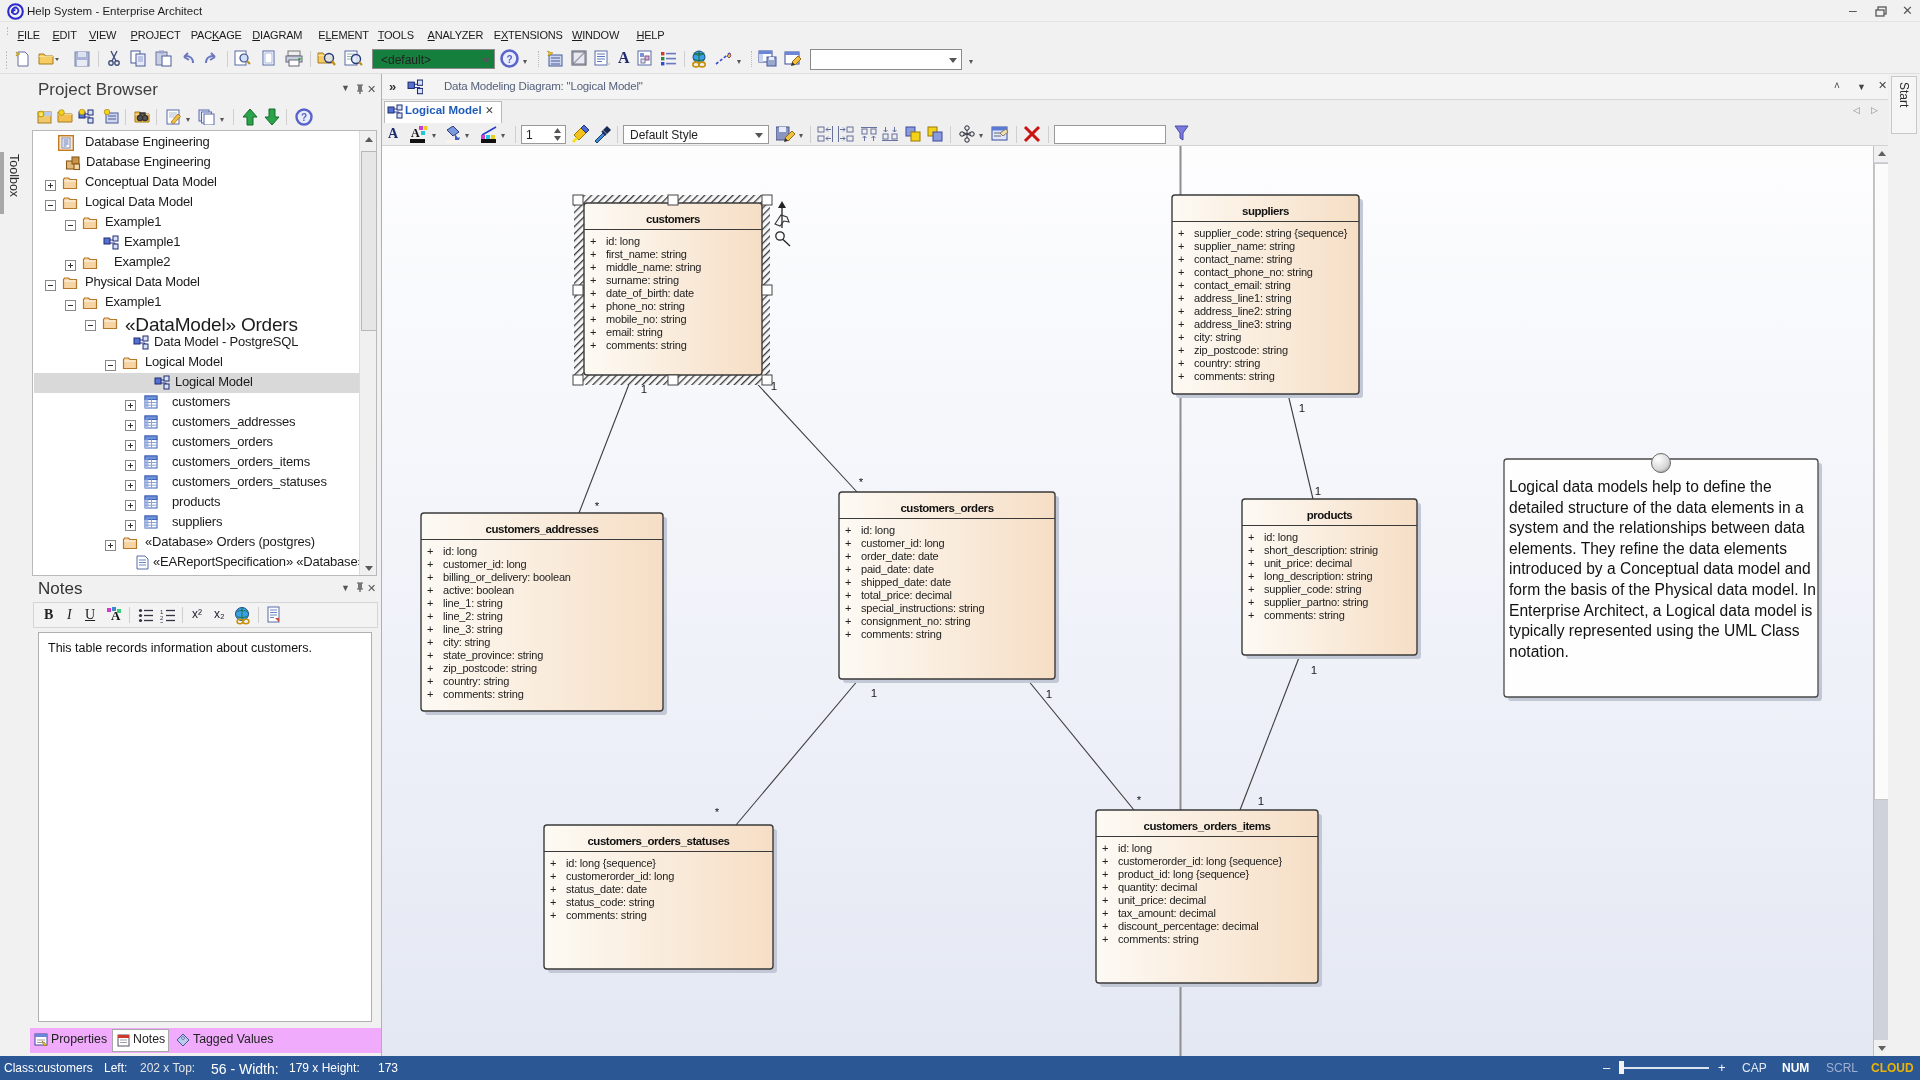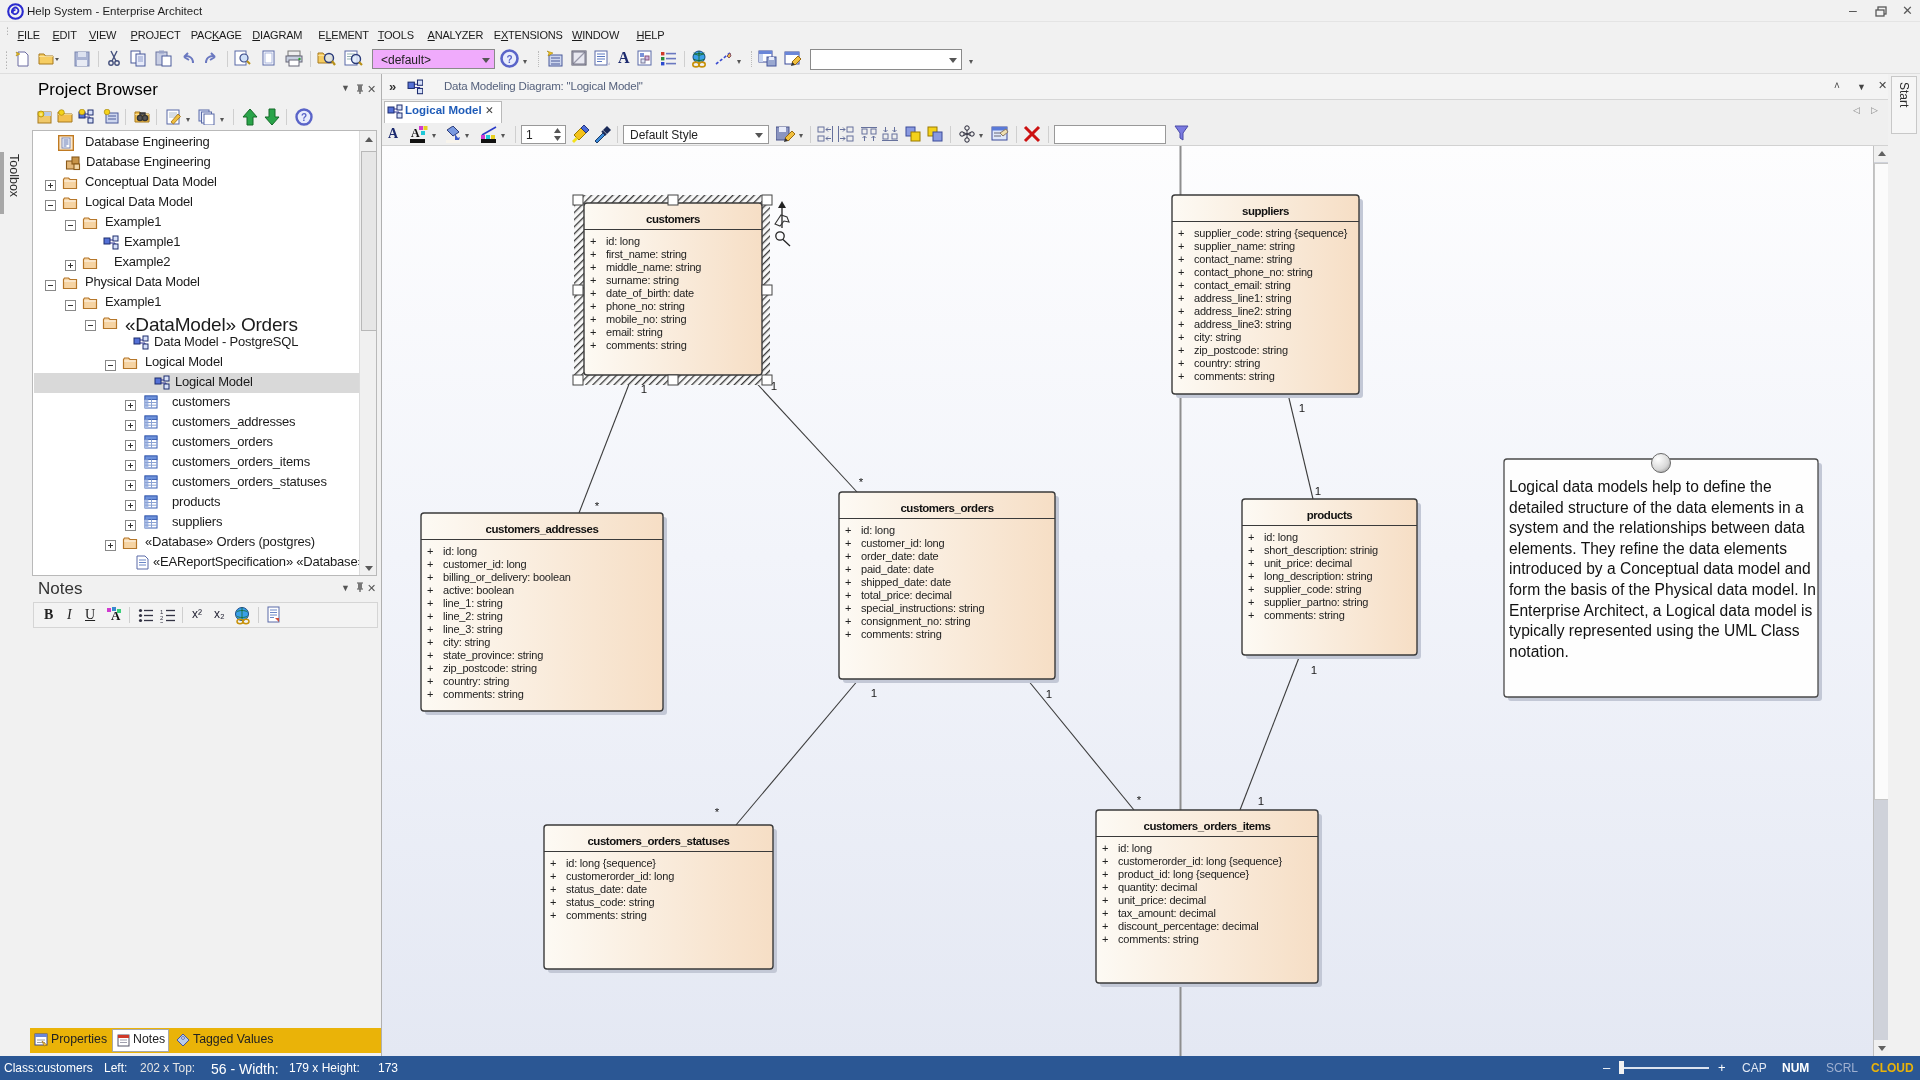--- a/index.html
+++ b/index.html
@@ -97,21 +97,21 @@
       <path d="M1 6 L15 6 L15 5 L1 5 Z" fill="#fce9b0" opacity="0.7"></path>
       <circle cx="12" cy="8" r="4.5" fill="#dce8fa" fill-opacity="0.8" stroke="#2a3a78" stroke-width="1.4"></circle>
       <path d="M15 11 L18 15" stroke="#b89018" stroke-width="2.2"></path>
     </svg>
 <svg style="position:absolute;left:344px;top:4px" width="19" height="17" viewBox="0 0 19 17">
       <rect x="1" y="1" width="12" height="14" fill="#fff" stroke="#5a6aa8"></rect>
       <path d="M3 4 H11 M3 6.5 H11 M3 9 H8" stroke="#8aa" stroke-width="0.9"></path>
       <circle cx="12" cy="9" r="4.5" fill="#dce8fa" fill-opacity="0.8" stroke="#2a3a78" stroke-width="1.4"></circle>
       <path d="M15 12 L18 15" stroke="#b89018" stroke-width="2.2"></path>
     </svg>
-<div class="abs" style="left:372px;top:3px;width:123px;height:20px;background:#f0abfc;border:1px solid #8a8a8a">
+<div class="abs" style="left:372px;top:3px;width:123px;height:20px;background:#15803d;border:1px solid #8a8a8a">
       <div class="txt" style="left:8px;top:3px;font-size:12px;color:#222">&lt;default&gt;</div>
       <svg style="position:absolute;right:4px;top:8px" width="8" height="5">
         <path d="M0 0 L8 0 L4 5 Z" fill="#555"></path>
       </svg>
     </div>
 <svg style="position:absolute;left:500px;top:3px" width="19" height="19" viewBox="0 0 19 19">
       <circle cx="9.5" cy="9.5" r="8" fill="#e8ecfc" stroke="#5a64c8" stroke-width="2.6"></circle>
       <text x="9.5" y="13.5" font-size="10" font-weight="bold" fill="#5a64c8" text-anchor="middle" font-family="Liberation Sans">?</text>
     </svg>
 <div class="txt" style="left:523px;top:11px;font-size:8px;color:#555">▾</div>
@@ -177,21 +177,21 @@
         <path d="M0 0 L8 0 L4 5 Z" fill="#555"></path>
       </svg>
     </div>
 <div class="txt" style="left:969px;top:11px;font-size:8px;color:#555">▾</div>
 </div>
 <div class="abs" style="left:0;top:74px;width:30px;height:982px;background:#f1f1f1">
 <div class="abs" style="left:0;top:78px;width:4px;height:62px;background:#a8a8a8"></div>
 <div class="txt" style="left:7px;top:80px;font-size:12.5px;color:#2a2a2a;writing-mode:vertical-rl">Toolbox</div>
 </div>
 <div class="abs" style="left:30px;top:74px;width:351px;height:502px;background:#f1f1f1">
-<div class="txt" style="left:8px;top:6px;font-size:17px;color:#000000">Project Browser</div>
+<div class="txt" style="left:8px;top:6px;font-size:17px;color:#404040">Project Browser</div>
 <div class="txt" style="left:311px;top:9px;font-size:9px;color:#555">▼</div>
 <svg style="position:absolute;left:325px;top:10px" width="10" height="11" viewBox="0 0 10 11">
       <path d="M2 1 H8 M5 1 V7 M2 7 H8 M5 7 V10" stroke="#555" stroke-width="1.2"></path>
       <rect x="3" y="1" width="4" height="6" fill="#777"></rect>
     </svg>
 <div class="txt" style="left:337px;top:9px;font-size:11px;color:#555">✕</div>
 <svg style="position:absolute;left:6px;top:35px" width="17" height="16" viewBox="0 0 17 16">
       <rect x="2" y="3" width="13" height="11" fill="#f0c96a" stroke="#a87a1e"></rect>
       <rect x="2" y="3" width="13" height="4" fill="#b9cbe8"></rect>
       <circle cx="5" cy="5" r="3" fill="#f4d21a" stroke="#9a7a00" stroke-width="0.6"></circle>
@@ -542,21 +542,24 @@
         <ellipse cx="7" cy="15.5" rx="3" ry="2.2" fill="none" stroke="#c8920a" stroke-width="1.5"></ellipse>
         <ellipse cx="13" cy="15.5" rx="3" ry="2.2" fill="none" stroke="#c8920a" stroke-width="1.5"></ellipse>
       </svg>
 <div class="abs" style="left:224px;top:4px;width:1px;height:16px;background:#cfcfcf"></div>
 <svg style="position:absolute;left:232px;top:3px" width="16" height="18" viewBox="0 0 16 18">
         <rect x="2" y="1" width="11" height="15" fill="#fff" stroke="#5a6aa8"></rect>
         <path d="M4 4 H11 M4 6.5 H11 M4 9 H11 M4 11.5 H8" stroke="#5a78c0" stroke-width="0.9"></path>
         <path d="M9 12 L13 16 L13 12 Z" fill="#d04a3a"></path>
       </svg>
 </div>
-<div class="abs" style="left:0;top:452px;width:351px;height:25px;background:#eab308">
+<div class="abs" style="left:8px;top:56px;width:334px;height:390px;background:#fff;border:1px solid #b0b0b0">
+<div class="txt" style="left:9px;top:8px;font-size:12.5px;color:#111">This table records information about customers.</div>
+</div>
+<div class="abs" style="left:0;top:452px;width:351px;height:25px;background:#f0abfc">
 <svg style="position:absolute;left:4px;top:4px" width="15" height="15" viewBox="0 0 15 15">
         <rect x="1" y="2" width="12" height="11" fill="#fff" stroke="#3a4a9a"></rect>
         <rect x="1" y="2" width="12" height="3" fill="#6a86d8"></rect>
         <path d="M3 8 H11 M3 10.5 H11" stroke="#888" stroke-width="0.8"></path>
         <path d="M8 9 L13 13 L10 14 Z" fill="#f0c040" stroke="#9a6a10" stroke-width="0.6"></path>
       </svg>
 <div class="txt" style="left:21px;top:4px;font-size:12.3px;color:#222">Properties</div>
 <div class="abs" style="left:82px;top:1px;width:57px;height:23px;background:#fff;border:1px solid #a8a8a8"></div>
 <svg style="position:absolute;left:86px;top:4px" width="15" height="15" viewBox="0 0 15 15">
         <rect x="2" y="3" width="11" height="11" fill="#fff" stroke="#556"></rect>

